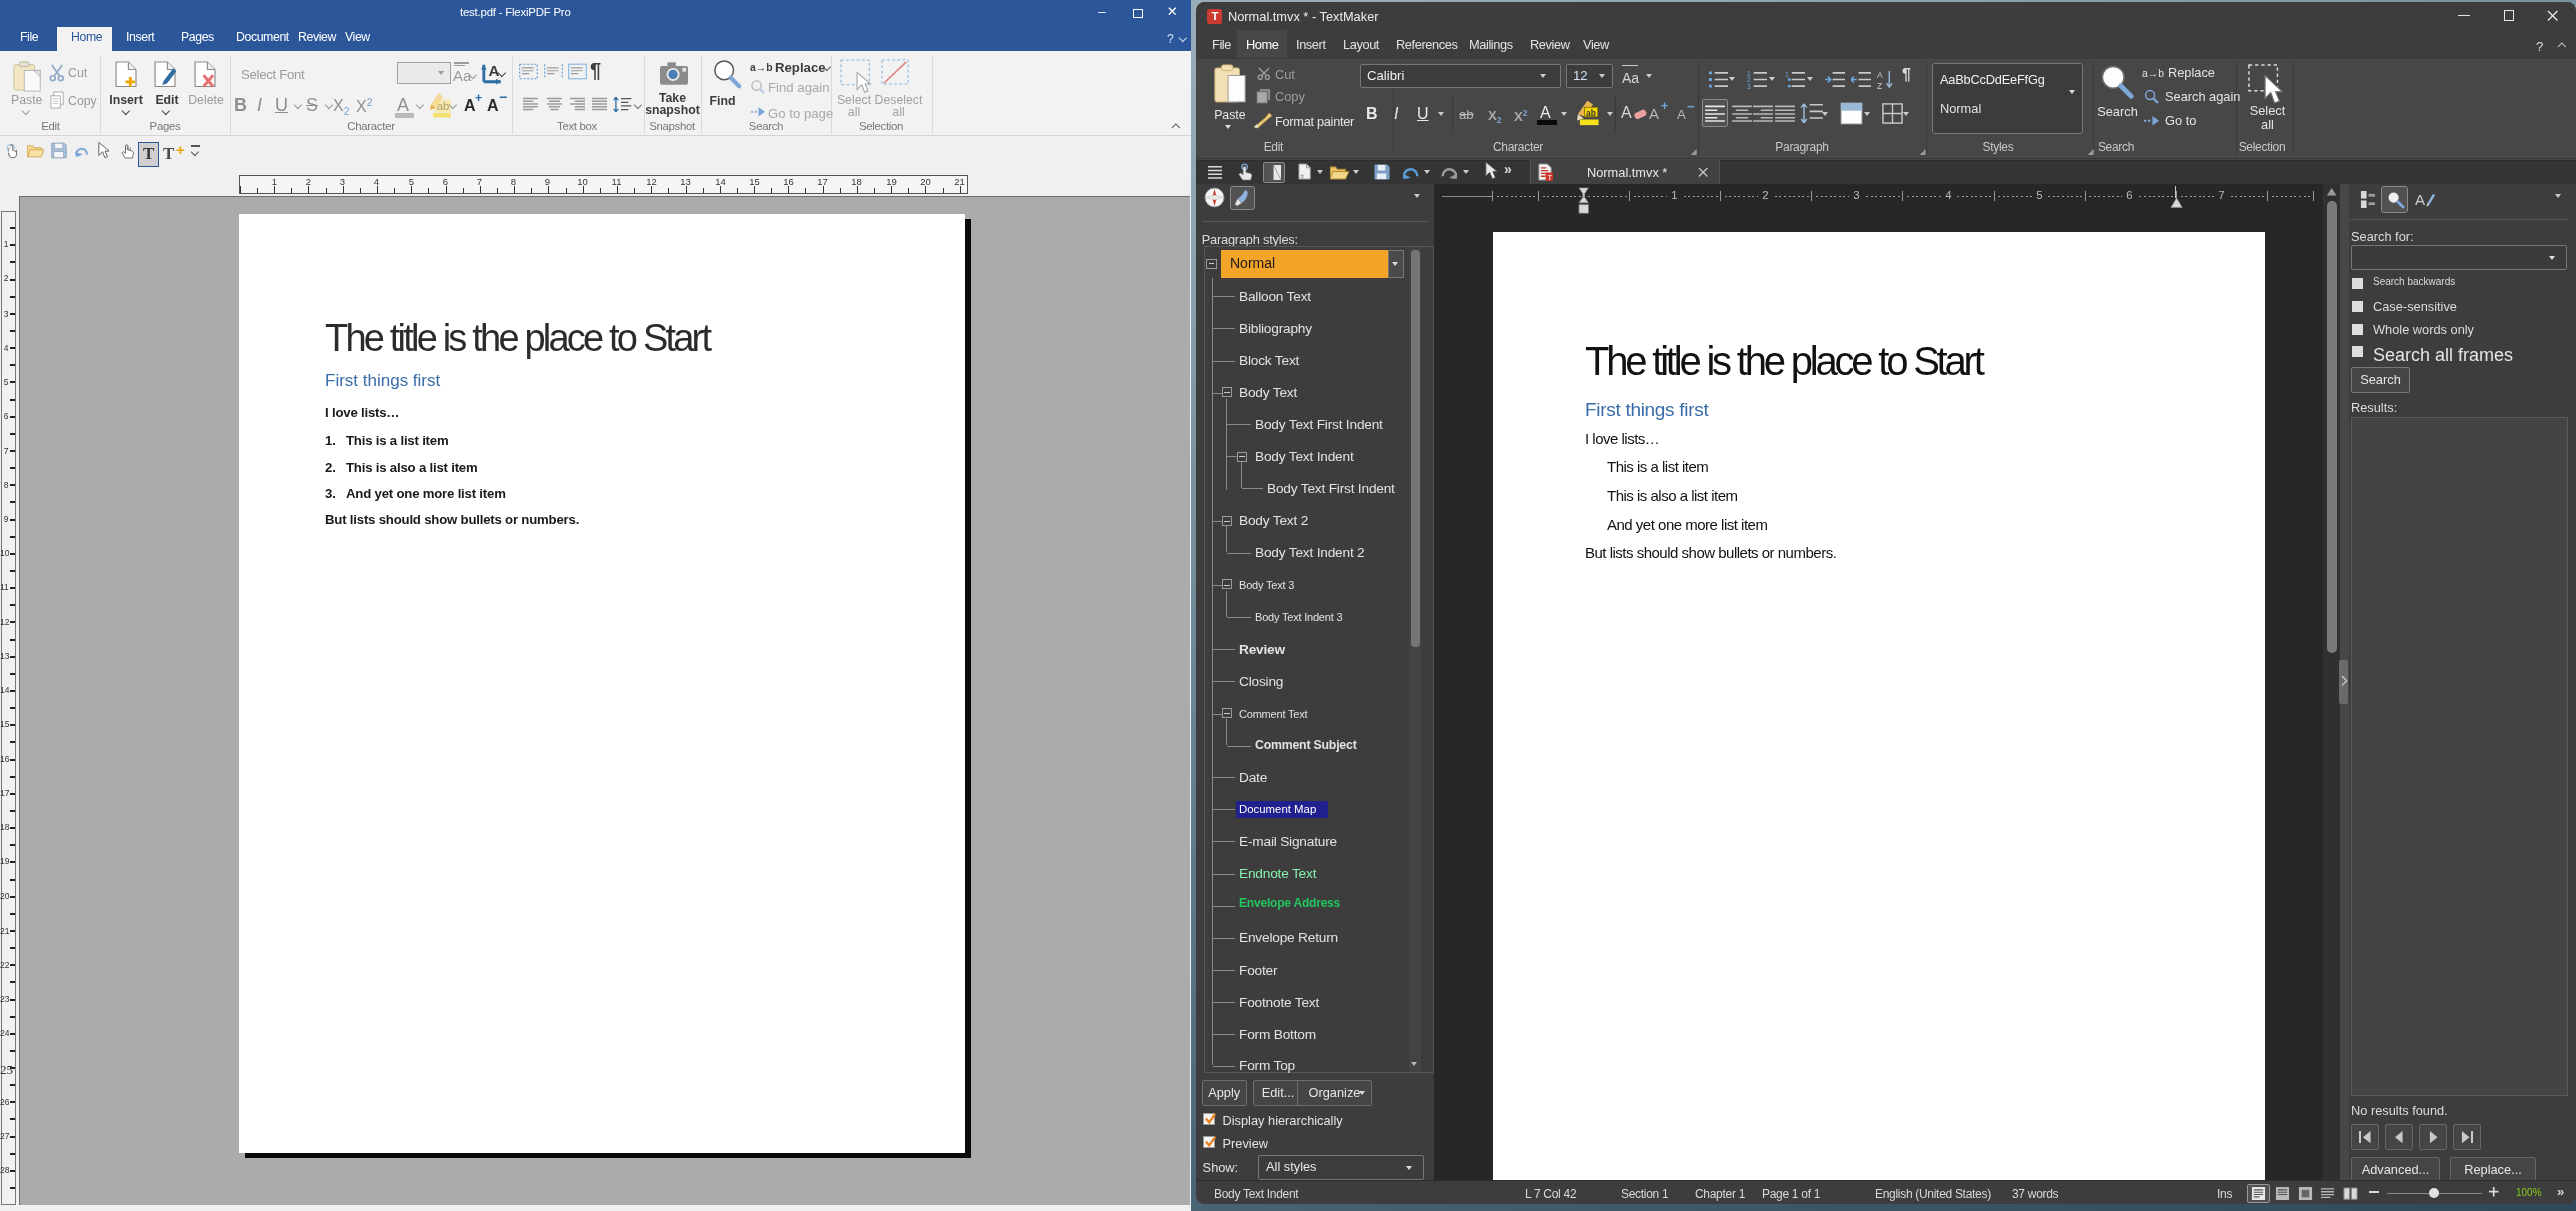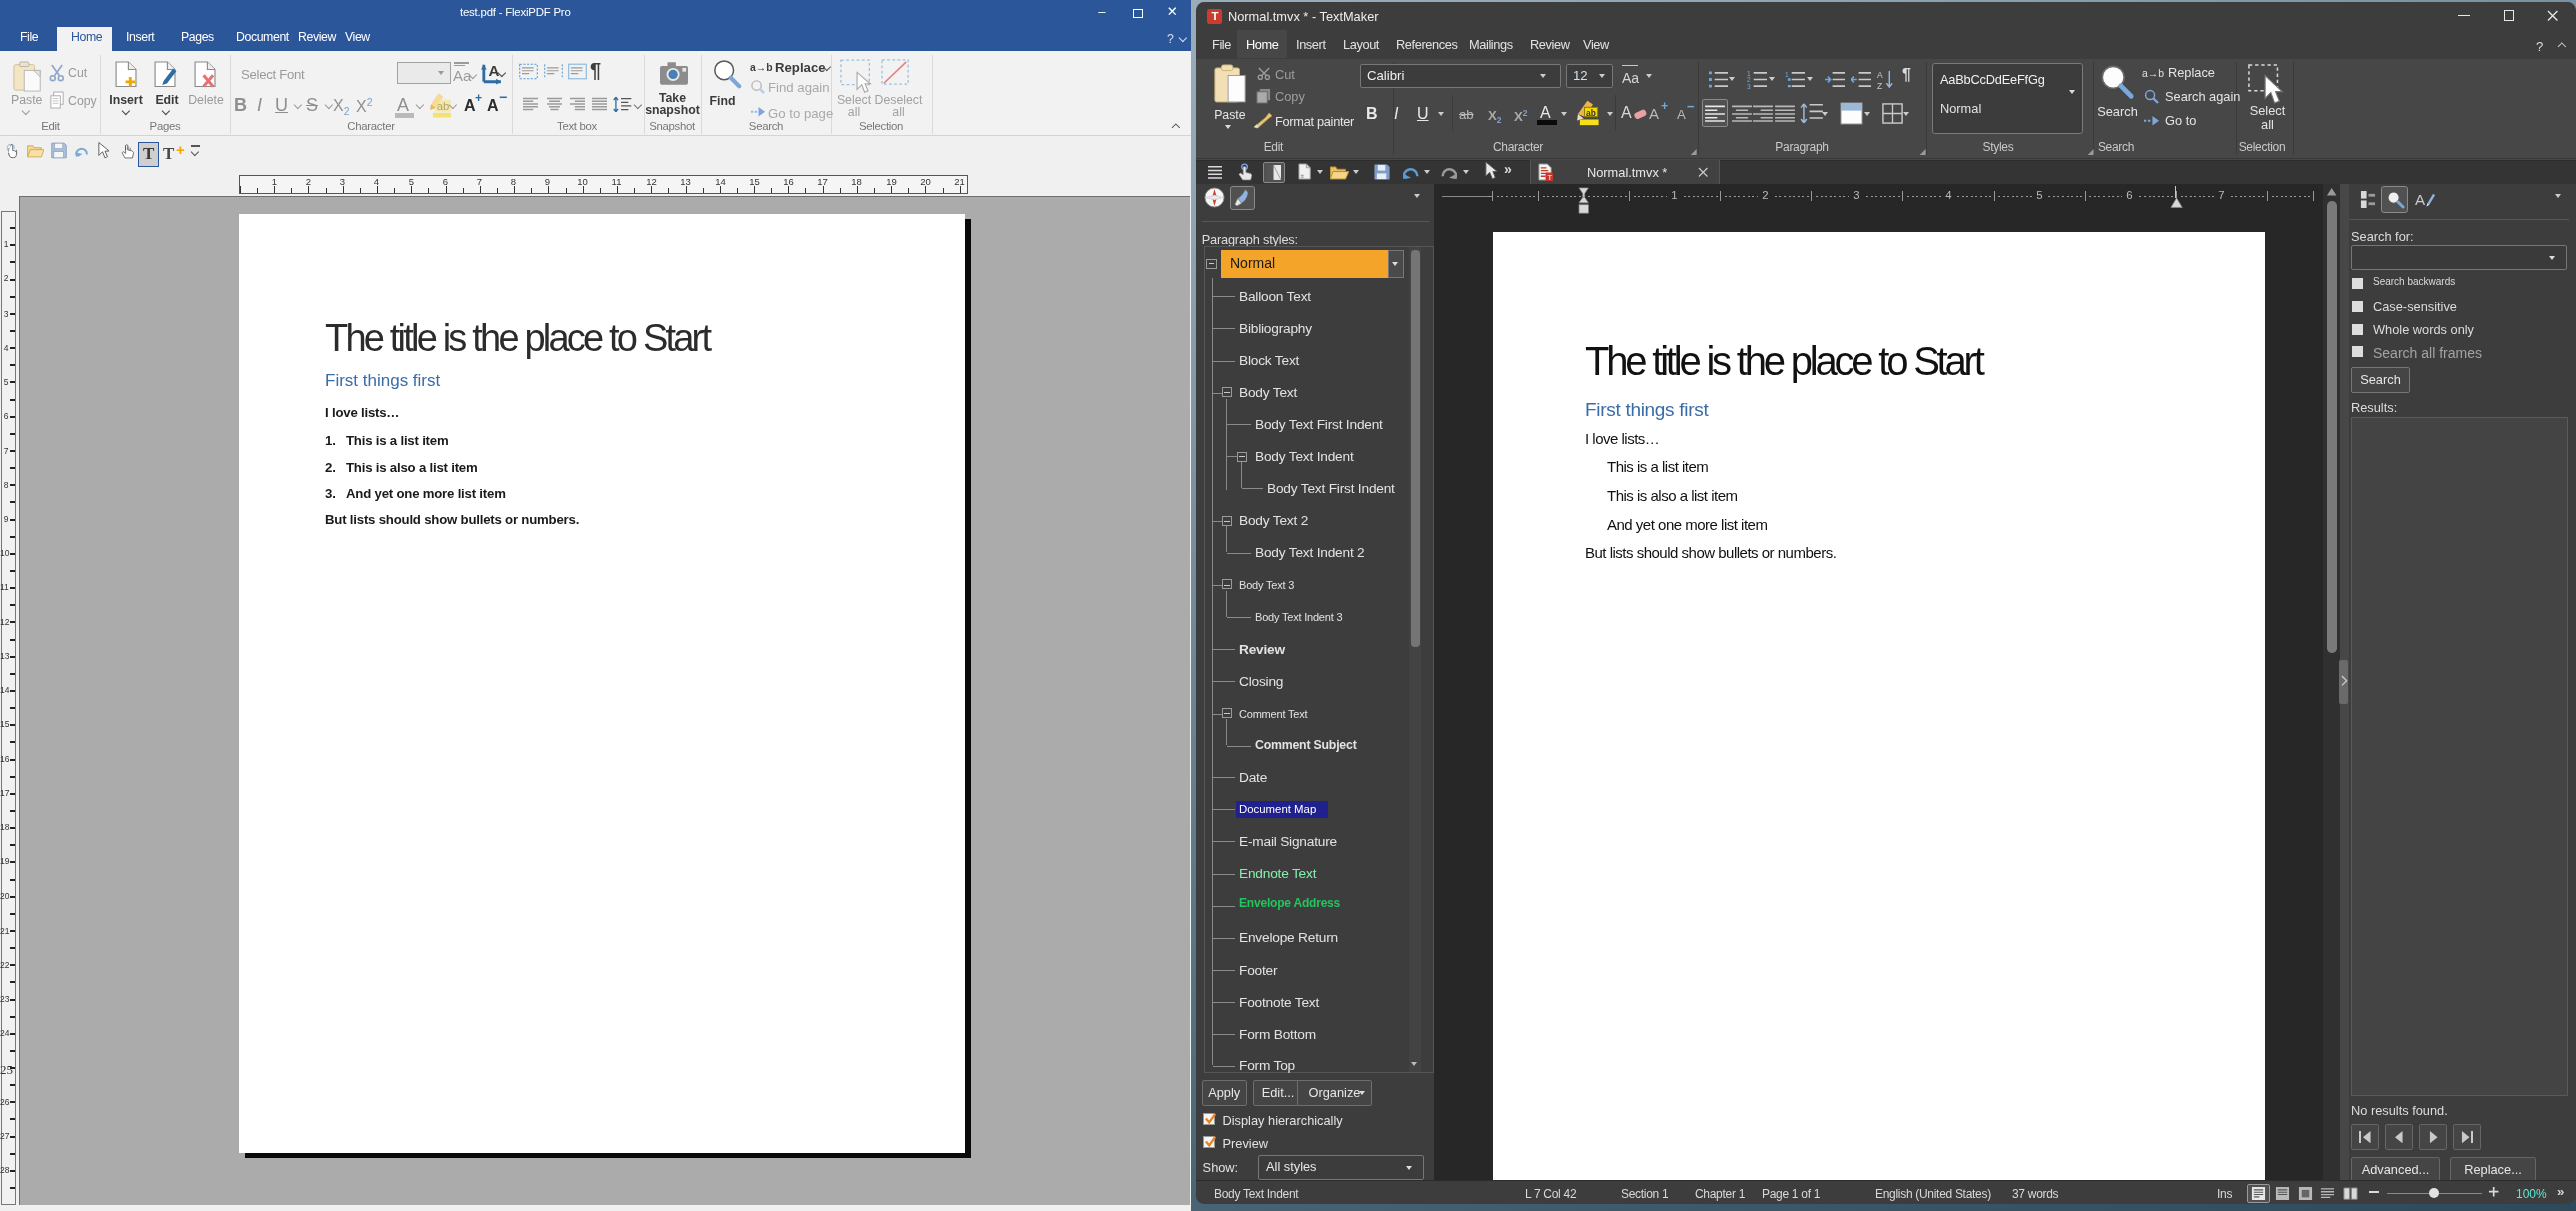--- a/index.html
+++ b/index.html
@@ -972,21 +972,21 @@
     <div class="a" style="left:1155px;top:227px;color:#dcdcdc;font-size:12.8px;">Search for:</div>
     <div class="a" style="left:1155px;top:243px;width:216px;height:25.6px;background:#3a3a3a;border:0.9px solid #777;border-radius:1.9px;"></div>
     <div class="a trid" style="left:1353px;top:254px;border-top-color:#ddd;"></div>
     <div class="a" style="left:1156px;top:276px;width:11.4px;height:11.4px;background:#ddd;"></div>
     <div class="a" style="left:1177px;top:274px;color:#dcdcdc;font-size:10px;">Search backwards</div>
     <div class="a" style="left:1156px;top:299px;width:11.4px;height:11.4px;background:#ddd;"></div>
     <div class="a" style="left:1177px;top:297px;color:#dcdcdc;font-size:12.8px;">Case-sensitive</div>
     <div class="a" style="left:1156px;top:322px;width:11.4px;height:11.4px;background:#ddd;"></div>
     <div class="a" style="left:1177px;top:320px;color:#dcdcdc;font-size:12.8px;">Whole words only</div>
     <div class="a" style="left:1156px;top:344px;width:11.4px;height:11.4px;background:#ddd;"></div>
-    <div class="a" style="left:1177px;top:343px;color:#a3a3a3;font-size:14px;">Search all frames</div>
+    <div class="a" style="left:1177px;top:343px;color:#e5e5e5;font-size:18px;">Search all frames</div>
     <div class="a" style="left:1155px;top:365px;width:59px;height:26.5px;background:#454545;border:0.9px solid #777;border-radius:1.9px;color:#e6e6e6;font-size:12.8px;text-align:center;line-height:24.6px;">Search</div>
     <div class="a" style="left:1155px;top:398px;color:#dcdcdc;font-size:12.8px;">Results:</div>
     <div class="a" style="left:1155px;top:415px;width:217px;height:679px;background:#444444;border:0.9px solid #5a5a5a;"></div>
     <div class="a" style="left:1155px;top:1101px;color:#dcdcdc;font-size:12.8px;">No results found.</div>
     <div class="a" style="left:1155px;top:1122px;width:28px;height:26.5px;background:#454545;border:0.9px solid #666;border-radius:1.9px;"></div>
     <div class="a" style="left:1163px;top:1129px;width:1.9px;height:12.3px;background:#c9c9c9;"></div>
     <svg class="a" style="left:1167px;top:1129px;" width="8.5" height="12.3" viewBox="0 0 9 13">
       <path d="M8 0 L0 6.5 L8 13 Z" fill="#c9c9c9"></path>
     </svg>
     <div class="a" style="left:1189px;top:1122px;width:28px;height:26.5px;background:#454545;border:0.9px solid #666;border-radius:1.9px;"></div>
@@ -1036,15 +1036,15 @@
     <svg class="a" style="left:1147px;top:1185px;" width="15" height="13.2" viewBox="0 0 16 14">
       <path d="M1 1 h6 v12 h-6 z M9 1 h6 v12 h-6 z" fill="#d9d9d9" stroke="#888"></path>
       <path d="M8 0 v14" stroke="#555"></path>
     </svg>
     <div class="a" style="left:1173px;top:1189px;width:9.5px;height:1.9px;background:#d9d9d9;"></div>
     <div class="a" style="left:1191px;top:1191px;width:95px;height:1.4px;background:#8a8a8a;"></div>
     <div class="a" style="left:1233px;top:1186px;width:10.4px;height:10.4px;background:#e2e2e2;border-radius:50%;"></div>
     <svg class="a" style="left:1292px;top:1184px;" width="11.4" height="11.4" viewBox="0 0 12 12">
       <path d="M6 1 V11 M1 6 H11" stroke="#d9d9d9" stroke-width="1.8"></path>
     </svg>
-    <div class="a" style="left:1320px;top:1185px;color:#5eead4;font-size:12px;">100%</div>
+    <div class="a" style="left:1320px;top:1185px;color:#84cc16;font-size:10px;">100%</div>
     <div class="a" style="left:1361px;top:1182px;color:#d9d9d9;font-size:13.2px;font-weight:700;">»</div>
   </div>
 
 </body></html>

